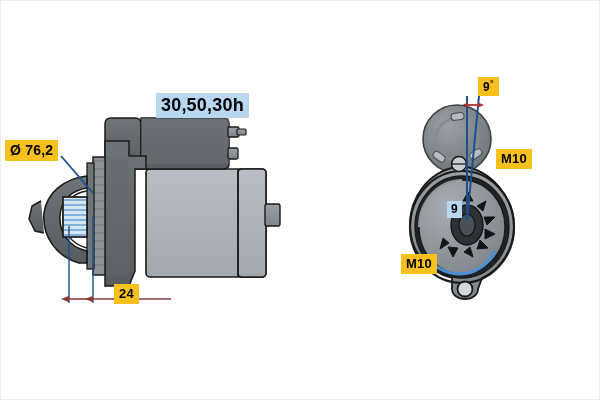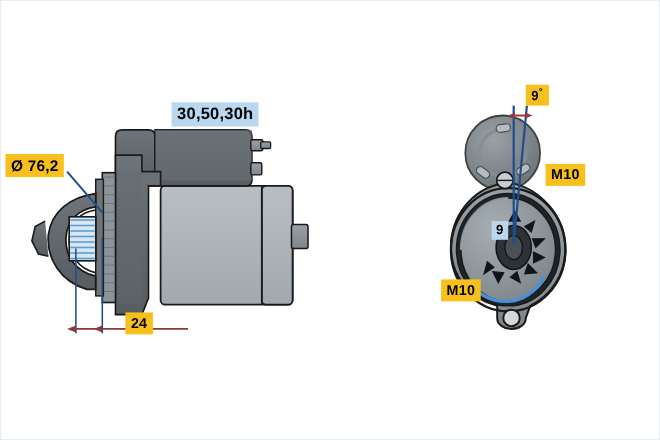--- a/index.html
+++ b/index.html
@@ -32,21 +32,21 @@
     letter-spacing: 0.2px;
     line-height: 1;
     white-space: nowrap;
     padding: 3px 5px 4px 5px;
     box-sizing: border-box;
   }
   .label-yellow { background: #f8c01c; }
   .label-blue   { background: #b9d7ee; }
 
   #label-dia      { left: 4px;  top: 139px; font-size: 14px; }
-  #label-terminal { left: 155px; top: 92px;  font-size: 15px; }
+  #label-terminal { left: 155px; top: 92px;  font-size: 18px; }
   #label-dim24    { left: 113px; top: 283px; font-size: 13px; }
   #label-angle    { left: 477px; top: 76px;  font-size: 12px; padding: 2px 5px 3px 5px;}
   #label-m10-top  { left: 495px; top: 148px; font-size: 13px; }
   #label-m10-bot  { left: 400px; top: 253px; font-size: 13px; }
   #label-teeth    { left: 446px; top: 200px; font-size: 12px; padding: 2px 4px 3px 4px;}
   .deg { font-size: 9px; vertical-align: super; }
 </style>
 </head>
 <body>
 

